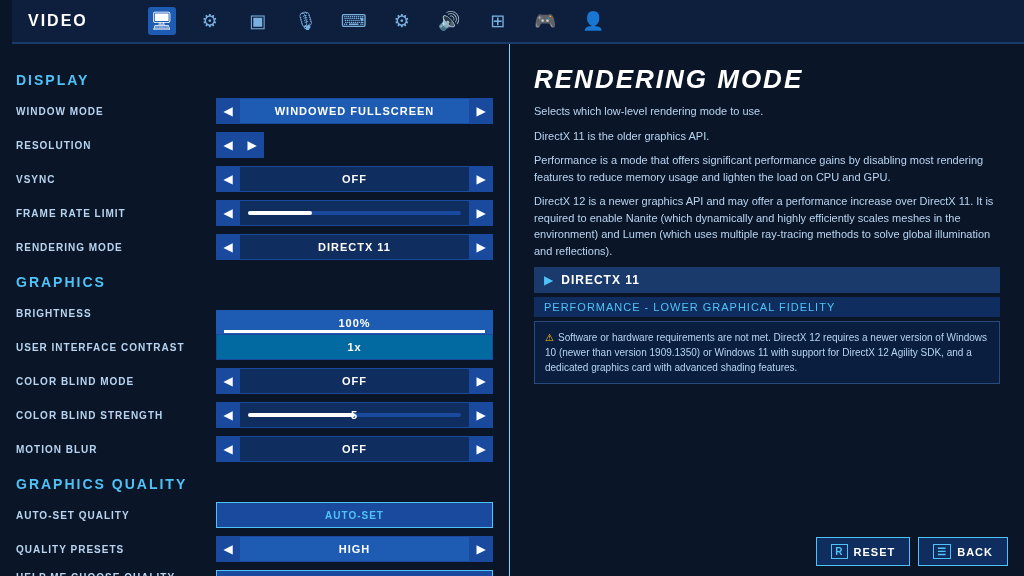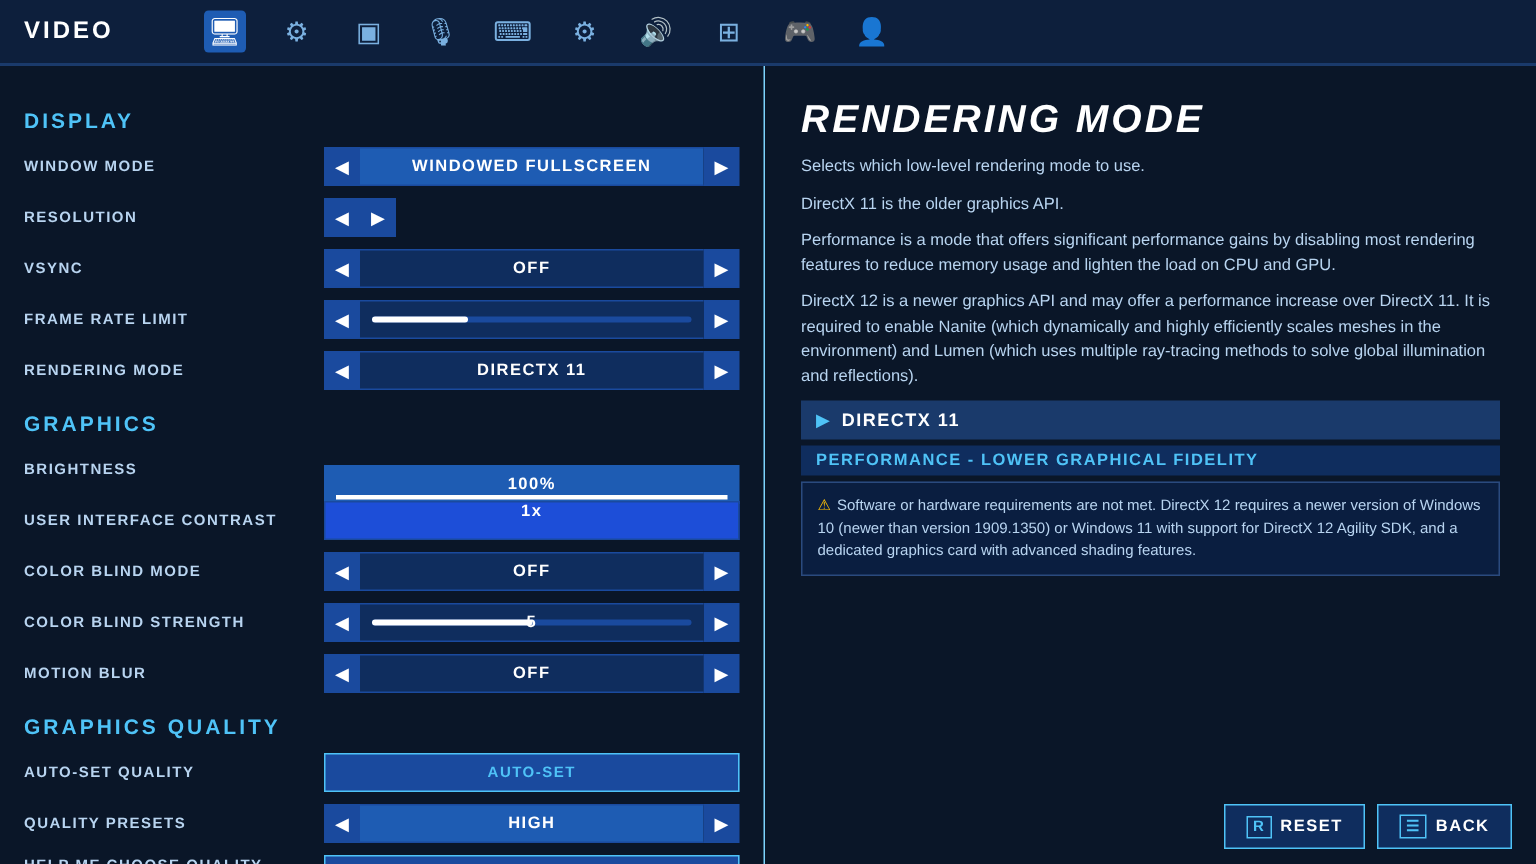--- a/index.html
+++ b/index.html
@@ -13,20 +13,21 @@
     }
 
     
     .top-nav {
       background: #0d1f3c;
       height: 44px;
       display: flex;
       align-items: center;
       padding: 0 16px;
       border-bottom: 2px solid #1a3a6b;
+      margin-left: 12px;
     }
     .top-nav-title {
       color: white;
       font-size: 16px;
       font-weight: 900;
       letter-spacing: 2px;
       margin-right: 60px;
       text-transform: uppercase;
     }
     .nav-icons {
@@ -218,23 +219,23 @@
     .brightness-fill {
       height: 100%;
       background: white;
       width: 100%;
     }
 
     
     .contrast-control {
       width: 100%;
       height: 26px;
-      background: #1d4ed8;
-      display: flex;
-      align-items: flex-start;
+      background: #0369a1;
+      display: flex;
+      align-items: center;
       justify-content: center;
       font-size: 11px;
       font-weight: 900;
       letter-spacing: 1px;
       color: white;
       border: 1px solid #1a4a9e;
     }
 
     
     .autoset-btn {
@@ -306,21 +307,21 @@
     }
     .render-option-text {
       font-size: 12px;
       font-weight: 700;
       letter-spacing: 1px;
       text-transform: uppercase;
       color: white;
     }
     .render-option-sub {
       font-size: 11px;
-      font-weight: 700;
+      font-weight: 400;
       letter-spacing: 1px;
       text-transform: uppercase;
       color: #4fc3f7;
       padding: 4px 10px;
       background: #0f2d5e;
       margin-bottom: 4px;
     }
     .warning-box {
       background: #0a1e40;
       border: 1px solid #2a4a7e;

